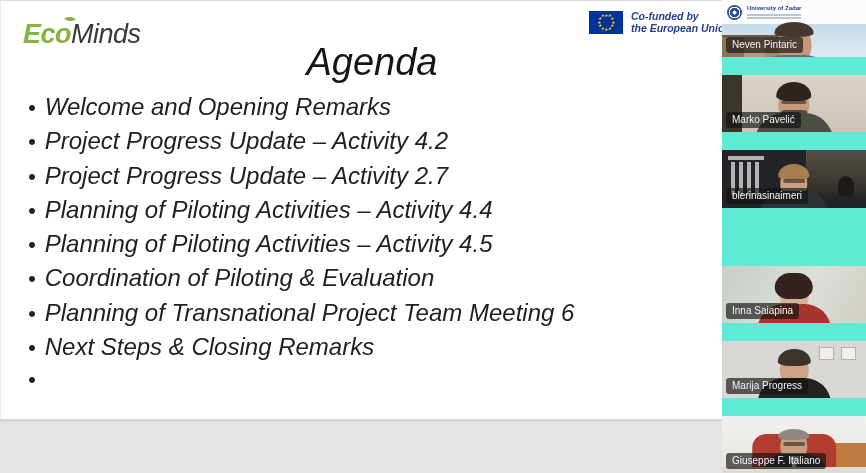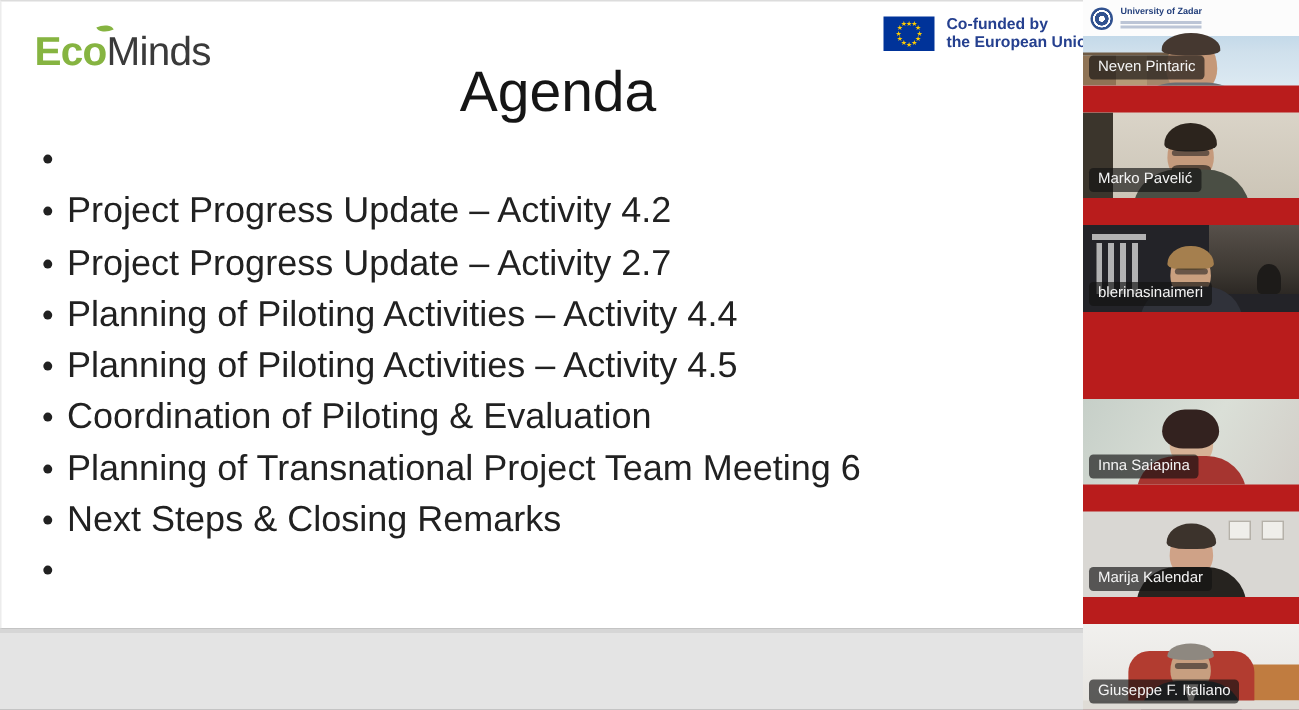--- a/index.html
+++ b/index.html
@@ -1,21 +1,21 @@
 <!DOCTYPE html>
 <html><head>
 <meta charset="utf-8">
 <style>
   html,body{margin:0;padding:0;background:#fff;}
   *{box-sizing:border-box;font-family:"Liberation Sans",sans-serif;}
   .stage{position:relative;width:866px;height:473px;overflow:hidden;background:#000;}
 
   
   .slide-white{position:absolute;left:0;top:0;width:722px;height:419px;background:#ffffff;
-    border-top:1px solid #dcdcdc;border-left:1px solid #ececec;}
+    border-top:1px solid #dcdcdc;border-left:1px solid #ececec;font-style:italic;}
   .slide-gray{position:absolute;left:0;top:419px;width:722px;height:54px;background:#e4e4e4;
     border-top:3px solid #d6d6d6;}
 
   
   .logo{position:absolute;left:22px;top:18px;font-size:27px;letter-spacing:-0.5px;line-height:30px;}
   .logo .eco{color:#86b441;font-weight:700;}
   .logo .minds{color:#3a3a3a;font-weight:400;}
   .leaf{position:absolute;left:42px;top:-3px;width:10px;height:6px;background:#86b441;
     border-radius:0 100% 0 100%;transform:rotate(-24deg);}
 
@@ -34,21 +34,21 @@
   .eu-text{font-size:10.5px;font-weight:700;color:#25408f;line-height:12px;white-space:nowrap;}
 
   
   .slide-title{position:absolute;left:0;top:40px;width:722px;text-align:center;padding-left:20px;
     font-size:38px;color:#151515;font-weight:400;}
   .agenda{position:absolute;left:27px;top:92px;right:6px;}
   .agenda-item{display:flex;align-items:baseline;height:34.3px;font-size:24px;color:#212121;}
   .agenda-item .bullet{margin-right:9px;font-size:22px;flex:0 0 auto;}
 
   
-  .sidebar{position:absolute;left:722px;top:0;width:144px;height:473px;background:#b91c1c;
+  .sidebar{position:absolute;left:722px;top:0;width:144px;height:473px;background:#5eead4;
     display:flex;flex-direction:column;gap:18px;}
   .tile{position:relative;flex:1 1 0;overflow:hidden;background:#222;}
   .name-label{position:absolute;left:4px;bottom:4px;z-index:8;background:rgba(18,18,18,0.66);
     color:#f4f4f4;font-size:10px;line-height:13px;padding:1px 6px 2px;border-radius:3px;white-space:nowrap;}
 
   
   .person{position:absolute;left:50%;transform:translateX(-50%);z-index:3;}
   .head{position:relative;width:var(--hw);height:calc(var(--hw)*1.16);background:var(--skin);
     border-radius:48% 48% 44% 44%/56% 56% 44% 44%;margin:0 auto;}
   .head::before{content:"";position:absolute;top:-8%;left:-7%;right:-7%;height:52%;
@@ -143,20 +143,21 @@
         <div>Co-funded by</div>
         <div>the European Union</div>
       </div>
     </div>
 
     <div class="slide-title">Agenda</div>
 
     <div class="agenda">
       <div class="agenda-item">
         <span class="bullet">•</span>
+        <span>Welcome and Opening Remarks</span>
       </div>
       <div class="agenda-item">
         <span class="bullet">•</span>
         <span>Project Progress Update – Activity 4.2</span>
       </div>
       <div class="agenda-item">
         <span class="bullet">•</span>
         <span>Project Progress Update – Activity 2.7</span>
       </div>
       <div class="agenda-item">
@@ -236,21 +237,21 @@
       <span class="name-label">Inna Saiapina</span>
     </div>
 
     <div class="tile t5">
       <div class="frame f1"></div>
       <div class="frame f2"></div>
       <div class="person">
         <div class="head"></div>
         <div class="torso"></div>
       </div>
-      <span class="name-label">Marija Kalendar</span>
+      <span class="name-label">Marija Progress</span>
     </div>
 
     <div class="tile t6">
       <div class="cabinet"></div>
       <div class="chair"></div>
       <div class="person">
         <div class="head">
           <div class="glasses"></div>
         </div>
         <div class="torso"></div>

